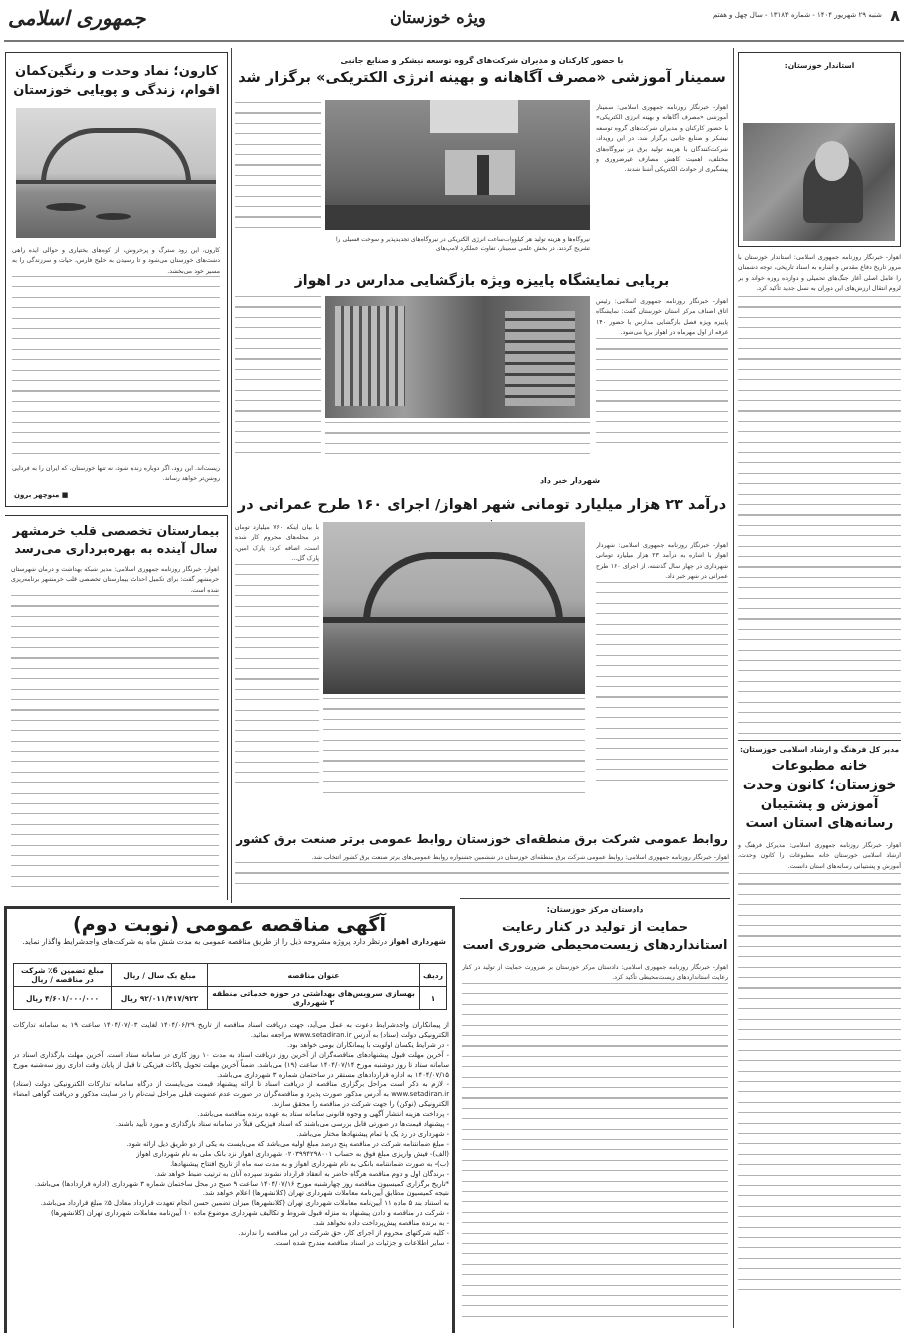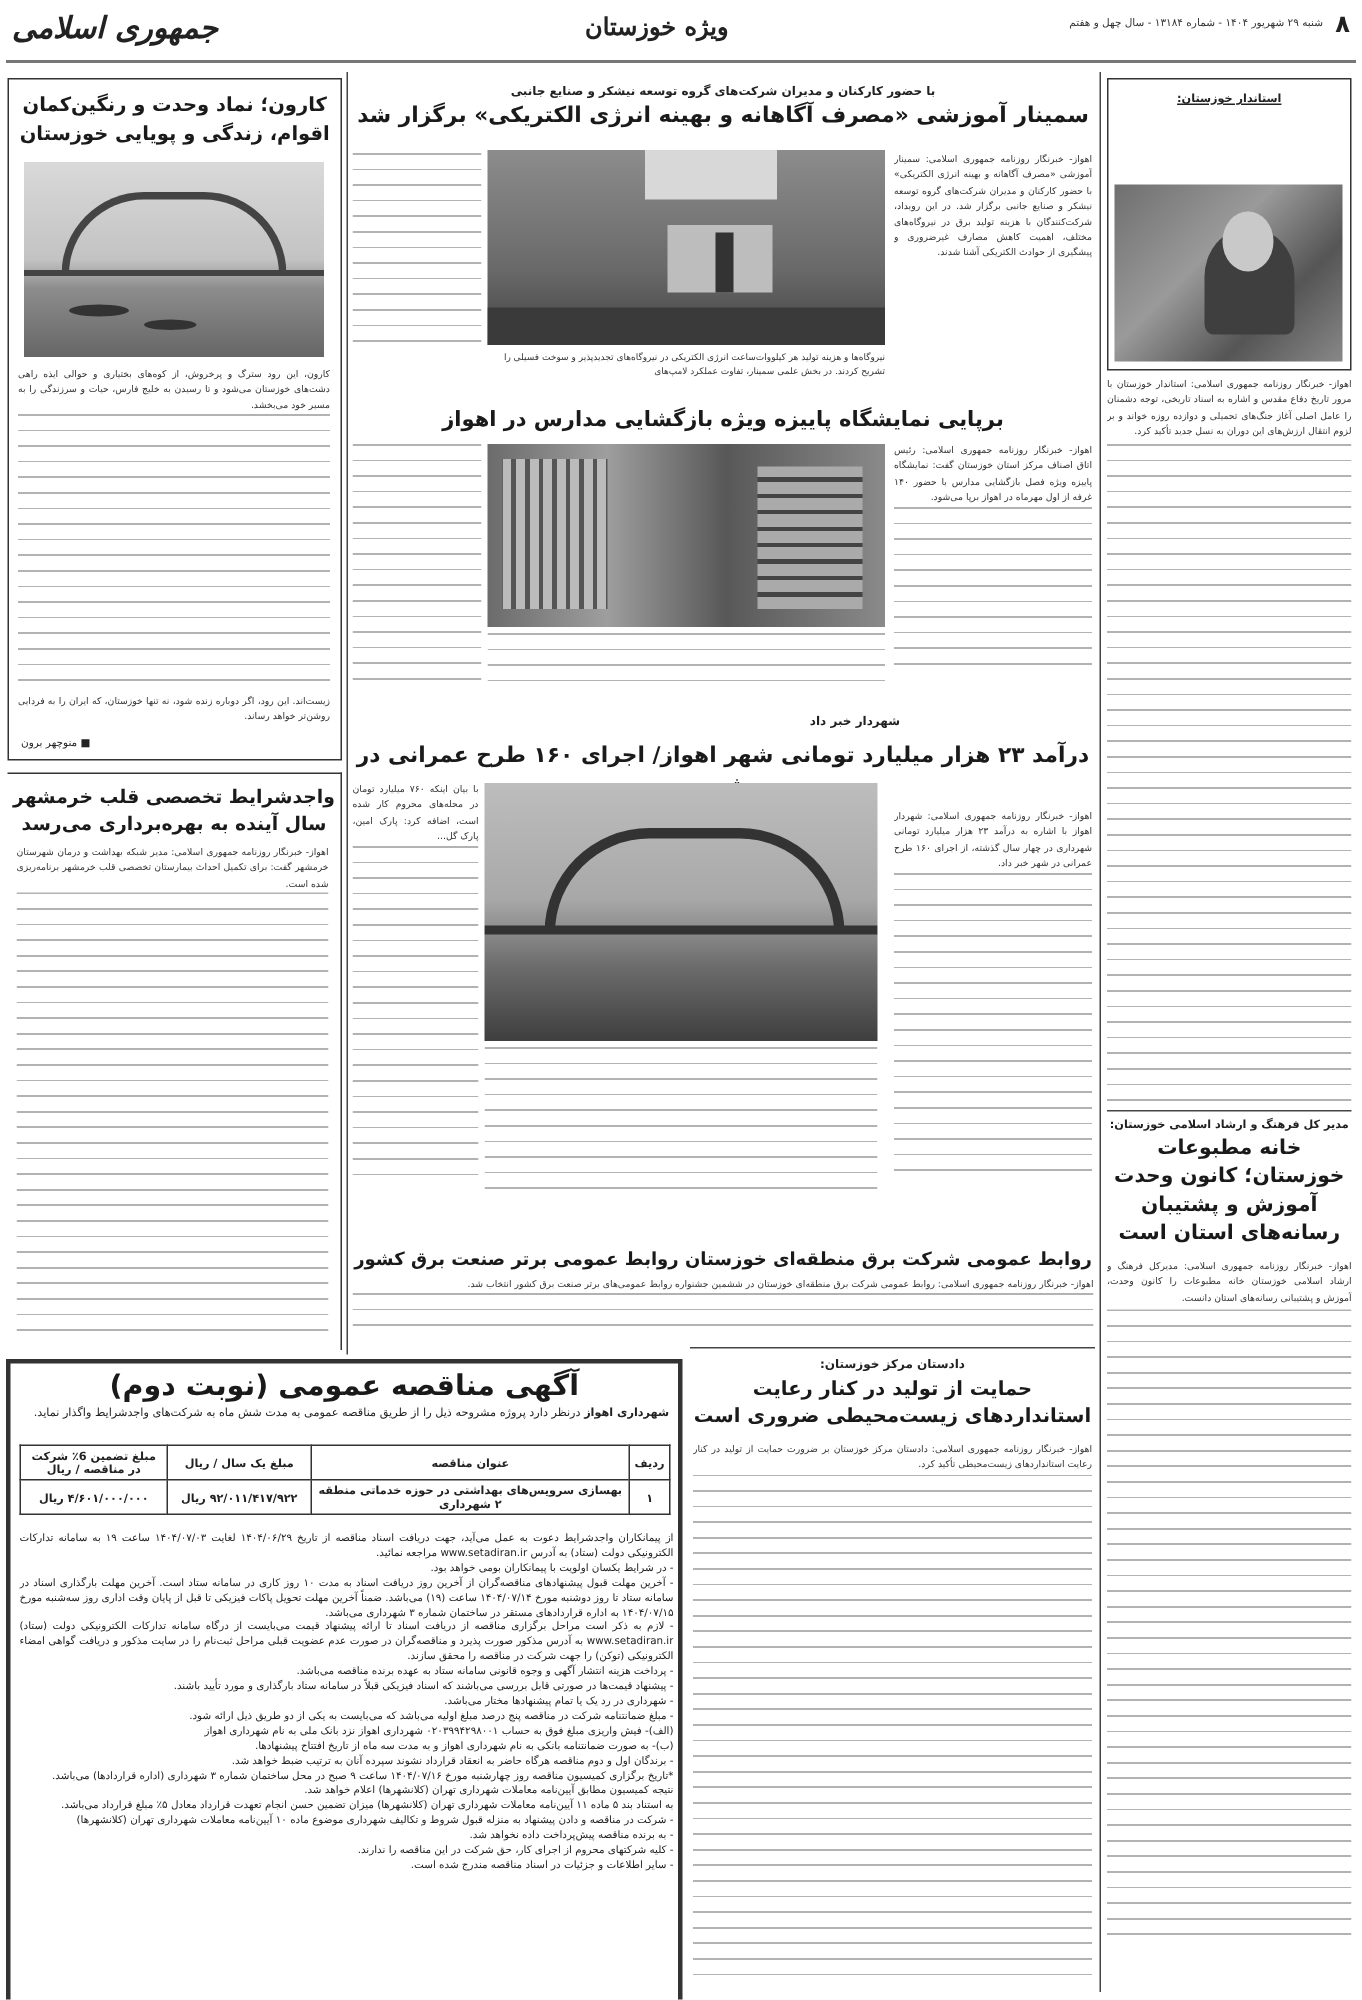--- a/index.html
+++ b/index.html
@@ -30,21 +30,21 @@
 <body>
 
 <div class="hdr">
   <div class="page-num">۸</div>
   <div class="dateline">شنبه ۲۹ شهریور ۱۴۰۴ - شماره ۱۳۱۸۴ - سال چهل و هفتم</div>
   <div class="masthead-center">ویژه خوزستان</div>
   <div class="masthead-left">جمهوری اسلامی</div>
 </div>
 <div class="hdr-rule"></div>
 
-<div class="box" style="left:738px;top:52px;width:163px;height:195px;text-decoration:underline;">
+<div class="box" style="left:738px;top:52px;width:163px;height:195px;">
   <div class="kicker" style="margin-top:8px;font-size:7.5px">استاندار خوزستان:</div>
   <div class="photo" style="left:4px;top:70px;width:152px;height:118px;background:linear-gradient(135deg,#6f6f6f,#9a9a9a 40%,#555 70%,#888)">
     <div style="position:absolute;left:60px;top:30px;width:60px;height:70px;border-radius:45% 45% 10% 10%;background:#3f3f3f"></div>
     <div style="position:absolute;left:72px;top:18px;width:34px;height:40px;border-radius:50%;background:#c9c9c9"></div>
   </div>
 </div>
 <div class="col-text" style="position:absolute;left:738px;top:252px;width:163px;height:485px;">
   <span>اهواز- خبرنگار روزنامه جمهوری اسلامی: استاندار خوزستان با مرور تاریخ دفاع مقدس و اشاره به اسناد تاریخی، توجه دشمنان را عامل اصلی آغاز جنگ‌های تحمیلی و دوازده روزه خواند و بر لزوم انتقال ارزش‌های این دوران به نسل جدید تأکید کرد.</span>
   <div class="lines" style="height:440px;margin-top:2px"></div>
 </div>
@@ -135,25 +135,25 @@
     <div style="position:absolute;left:25px;top:20px;width:150px;height:55px;border:5px solid #444;border-bottom:none;border-radius:80px 80px 0 0"></div>
     <div style="position:absolute;left:0;top:72px;width:200px;height:4px;background:#444"></div>
     <div style="position:absolute;left:30px;top:95px;width:40px;height:8px;border-radius:50%;background:#333"></div>
     <div style="position:absolute;left:80px;top:105px;width:35px;height:7px;border-radius:50%;background:#333"></div>
   </div>
   <div class="col-text" style="position:absolute;left:6px;top:192px;width:208px;height:215px">
     <span>کارون، این رود سترگ و پرخروش، از کوه‌های بختیاری و حوالی ایذه راهی دشت‌های خوزستان می‌شود و تا رسیدن به خلیج فارس، حیات و سرزندگی را به مسیر خود می‌بخشد.</span>
     <div class="lines" style="height:180px"></div>
   </div>
   <div class="col-text" style="position:absolute;left:6px;top:410px;width:208px">زیست‌اند. این رود، اگر دوباره زنده شود، نه تنها خوزستان، که ایران را به فردایی روشن‌تر خواهد رساند.</div>
-  <div style="position:absolute;left:8px;top:438px;font-size:7px;font-weight:normal;direction:rtl">■ <span>منوچهر برون</span></div>
+  <div style="position:absolute;left:8px;top:438px;font-size:7px;font-weight:bold;direction:rtl">■ <span>منوچهر برون</span></div>
 </div>
 
 <div class="box" style="left:5px;top:515px;width:223px;height:385px;border-width:1.5px 1.5px 0 0">
-  <div class="headline" style="font-size:12.5px;line-height:18px;margin-top:6px">واجدشرایط تخصصی قلب خرمشهر سال آینده به بهره‌برداری می‌رسد</div>
+  <div class="headline" style="font-size:12.5px;line-height:18px;margin-top:6px">بیمارستان تخصصی قلب خرمشهر سال آینده به بهره‌برداری می‌رسد</div>
   <div class="col-text" style="position:absolute;left:6px;top:48px;width:208px;height:330px">
     <span>اهواز- خبرنگار روزنامه جمهوری اسلامی: مدیر شبکه بهداشت و درمان شهرستان خرمشهر گفت: برای تکمیل احداث بیمارستان تخصصی قلب خرمشهر برنامه‌ریزی شده است.</span>
     <div class="lines" style="height:300px"></div>
   </div>
 </div>
 <div class="vrule" style="left:231px;top:48px;height:855px"></div>
 
 <div class="box" style="left:4px;top:906px;width:451px;height:474px;border-width:3px">
   <div class="headline" style="font-size:19px;margin-top:4px">آگهی مناقصه عمومی (نوبت دوم)</div>
   <div style="font-size:7.5px;text-align:right;padding:2px 6px;color:#222">

